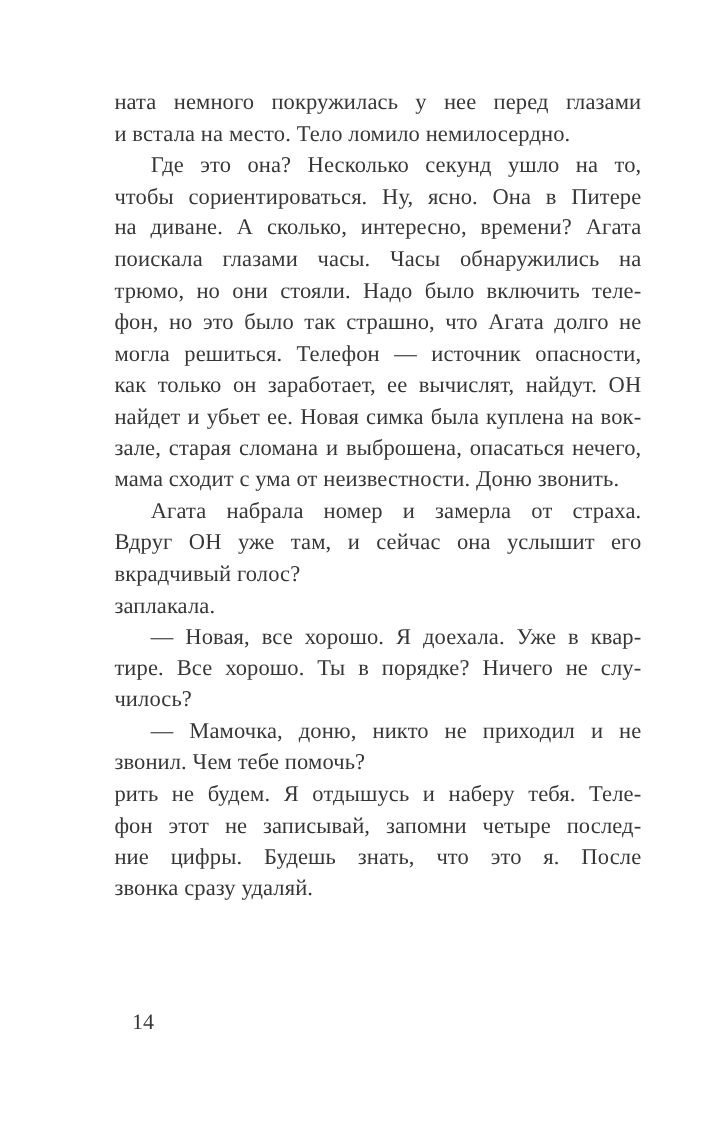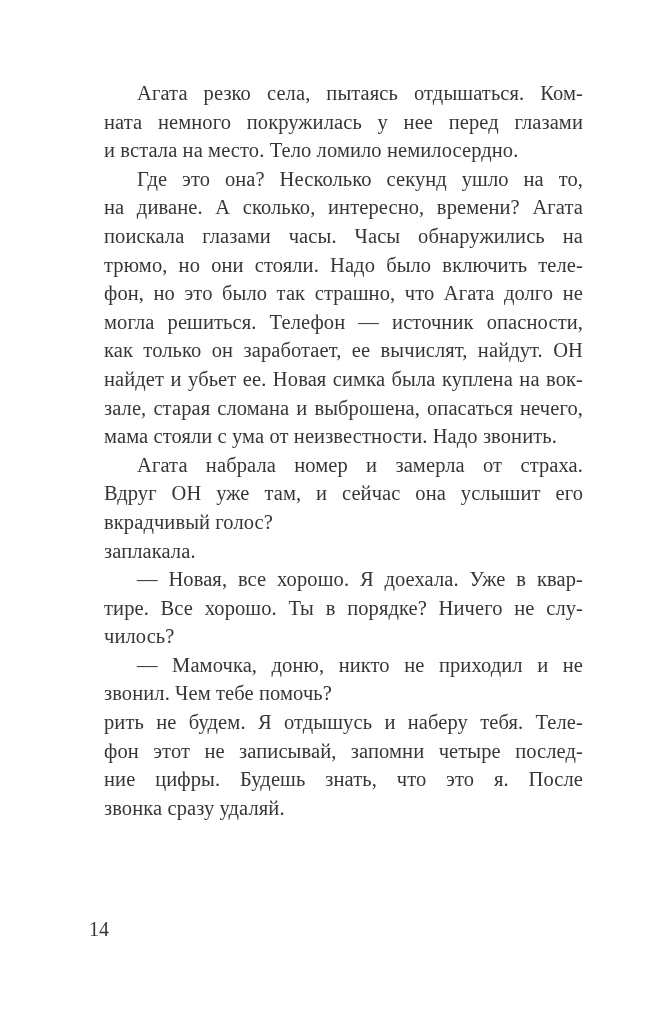--- a/index.html
+++ b/index.html
@@ -40,48 +40,48 @@
   }
   .line.last {
     text-align: left;
     text-align-last: left;
   }
   .line.first {
     text-indent: 33px;
   }
   .page-number {
     position: absolute;
-    left: 89px;
+    left: 120px;
     top: 915px;
     font-size: 20px;
     line-height: 28px;
     color: #363636;
   }
 </style>
 </head>
 <body>
 
 <div class="book-page">
   <div class="text-block" id="text-block">
       <div class="paragraph">
-        <div class="line first">Агата резко села, пытаясь отдышаться. Ком-</div>
         <div class="line">ната немного покружилась у нее перед глазами</div>
         <div class="line last">и встала на место. Тело ломило немилосердно.</div>
       </div>
       <div class="paragraph">
         <div class="line first">Где это она? Несколько секунд ушло на то,</div>
+        <div class="line">чтобы сориентироваться. Ну, ясно. Она в Питере</div>
         <div class="line">на диване. А сколько, интересно, времени? Агата</div>
         <div class="line">поискала глазами часы. Часы обнаружились на</div>
         <div class="line">трюмо, но они стояли. Надо было включить теле-</div>
         <div class="line">фон, но это было так страшно, что Агата долго не</div>
         <div class="line">могла решиться. Телефон — источник опасности,</div>
         <div class="line">как только он заработает, ее вычислят, найдут. ОН</div>
         <div class="line">найдет и убьет ее. Новая симка была куплена на вок-</div>
         <div class="line">зале, старая сломана и выброшена, опасаться нечего,</div>
-        <div class="line last">мама стояли с ума от неизвестности. Надо звонить.</div>
+        <div class="line last">мама сходит с ума от неизвестности. Доню звонить.</div>
       </div>
       <div class="paragraph">
         <div class="line first">Агата набрала номер и замерла от страха.</div>
         <div class="line">Вдруг ОН уже там, и сейчас она услышит его</div>
         <div class="line last">вкрадчивый голос?</div>
       </div>
       <div class="paragraph">
         <div class="line last">заплакала.</div>
       </div>
       <div class="paragraph">

